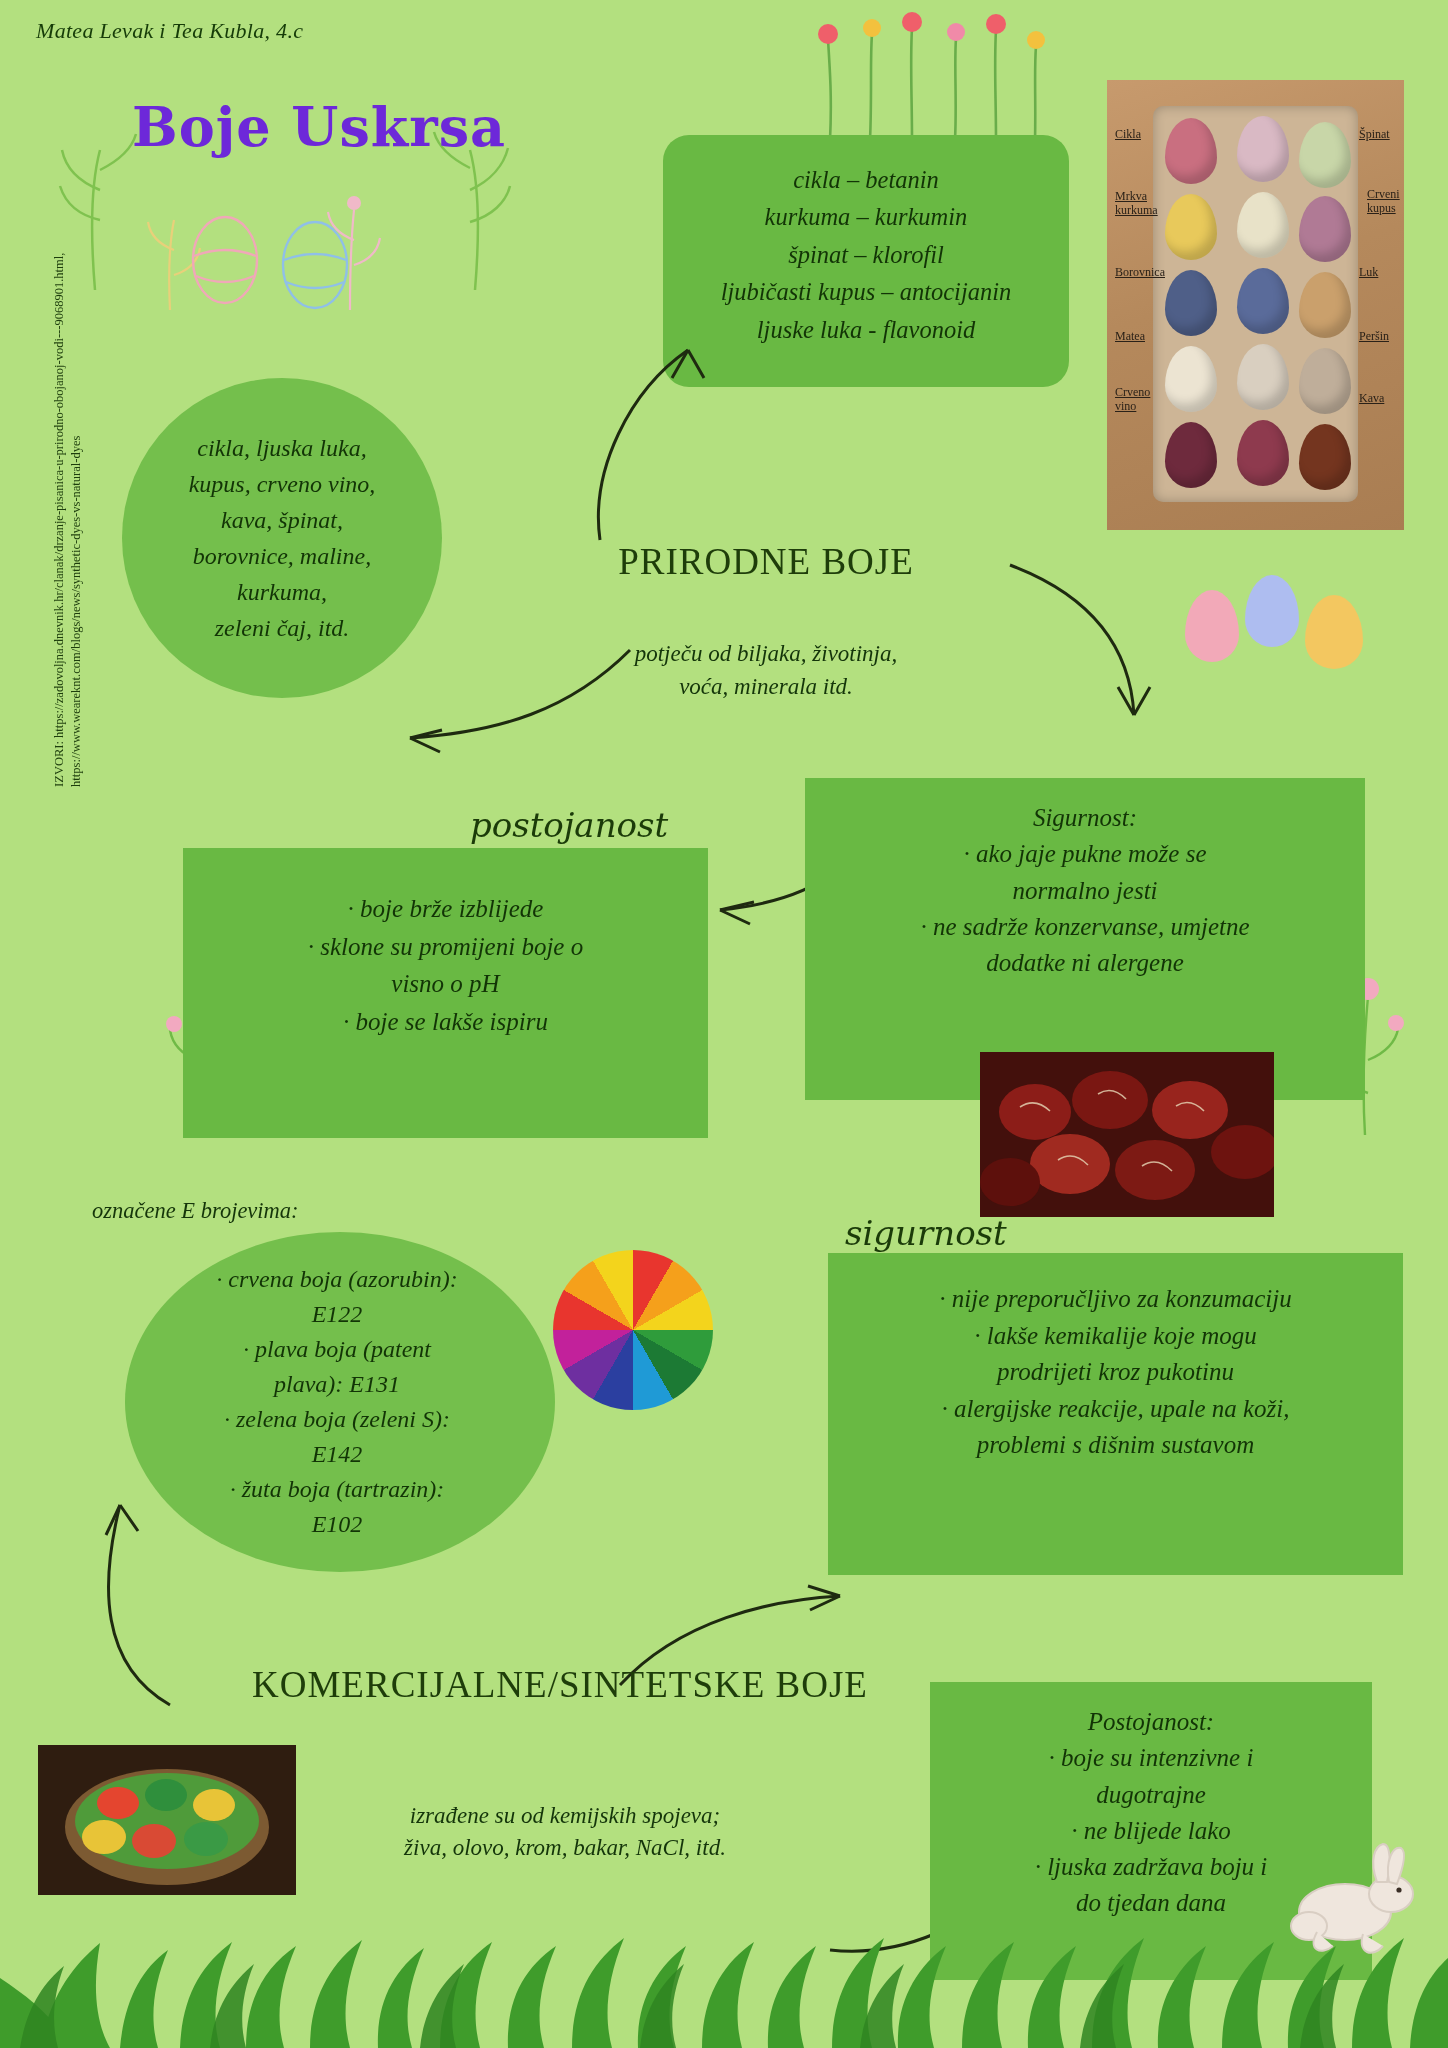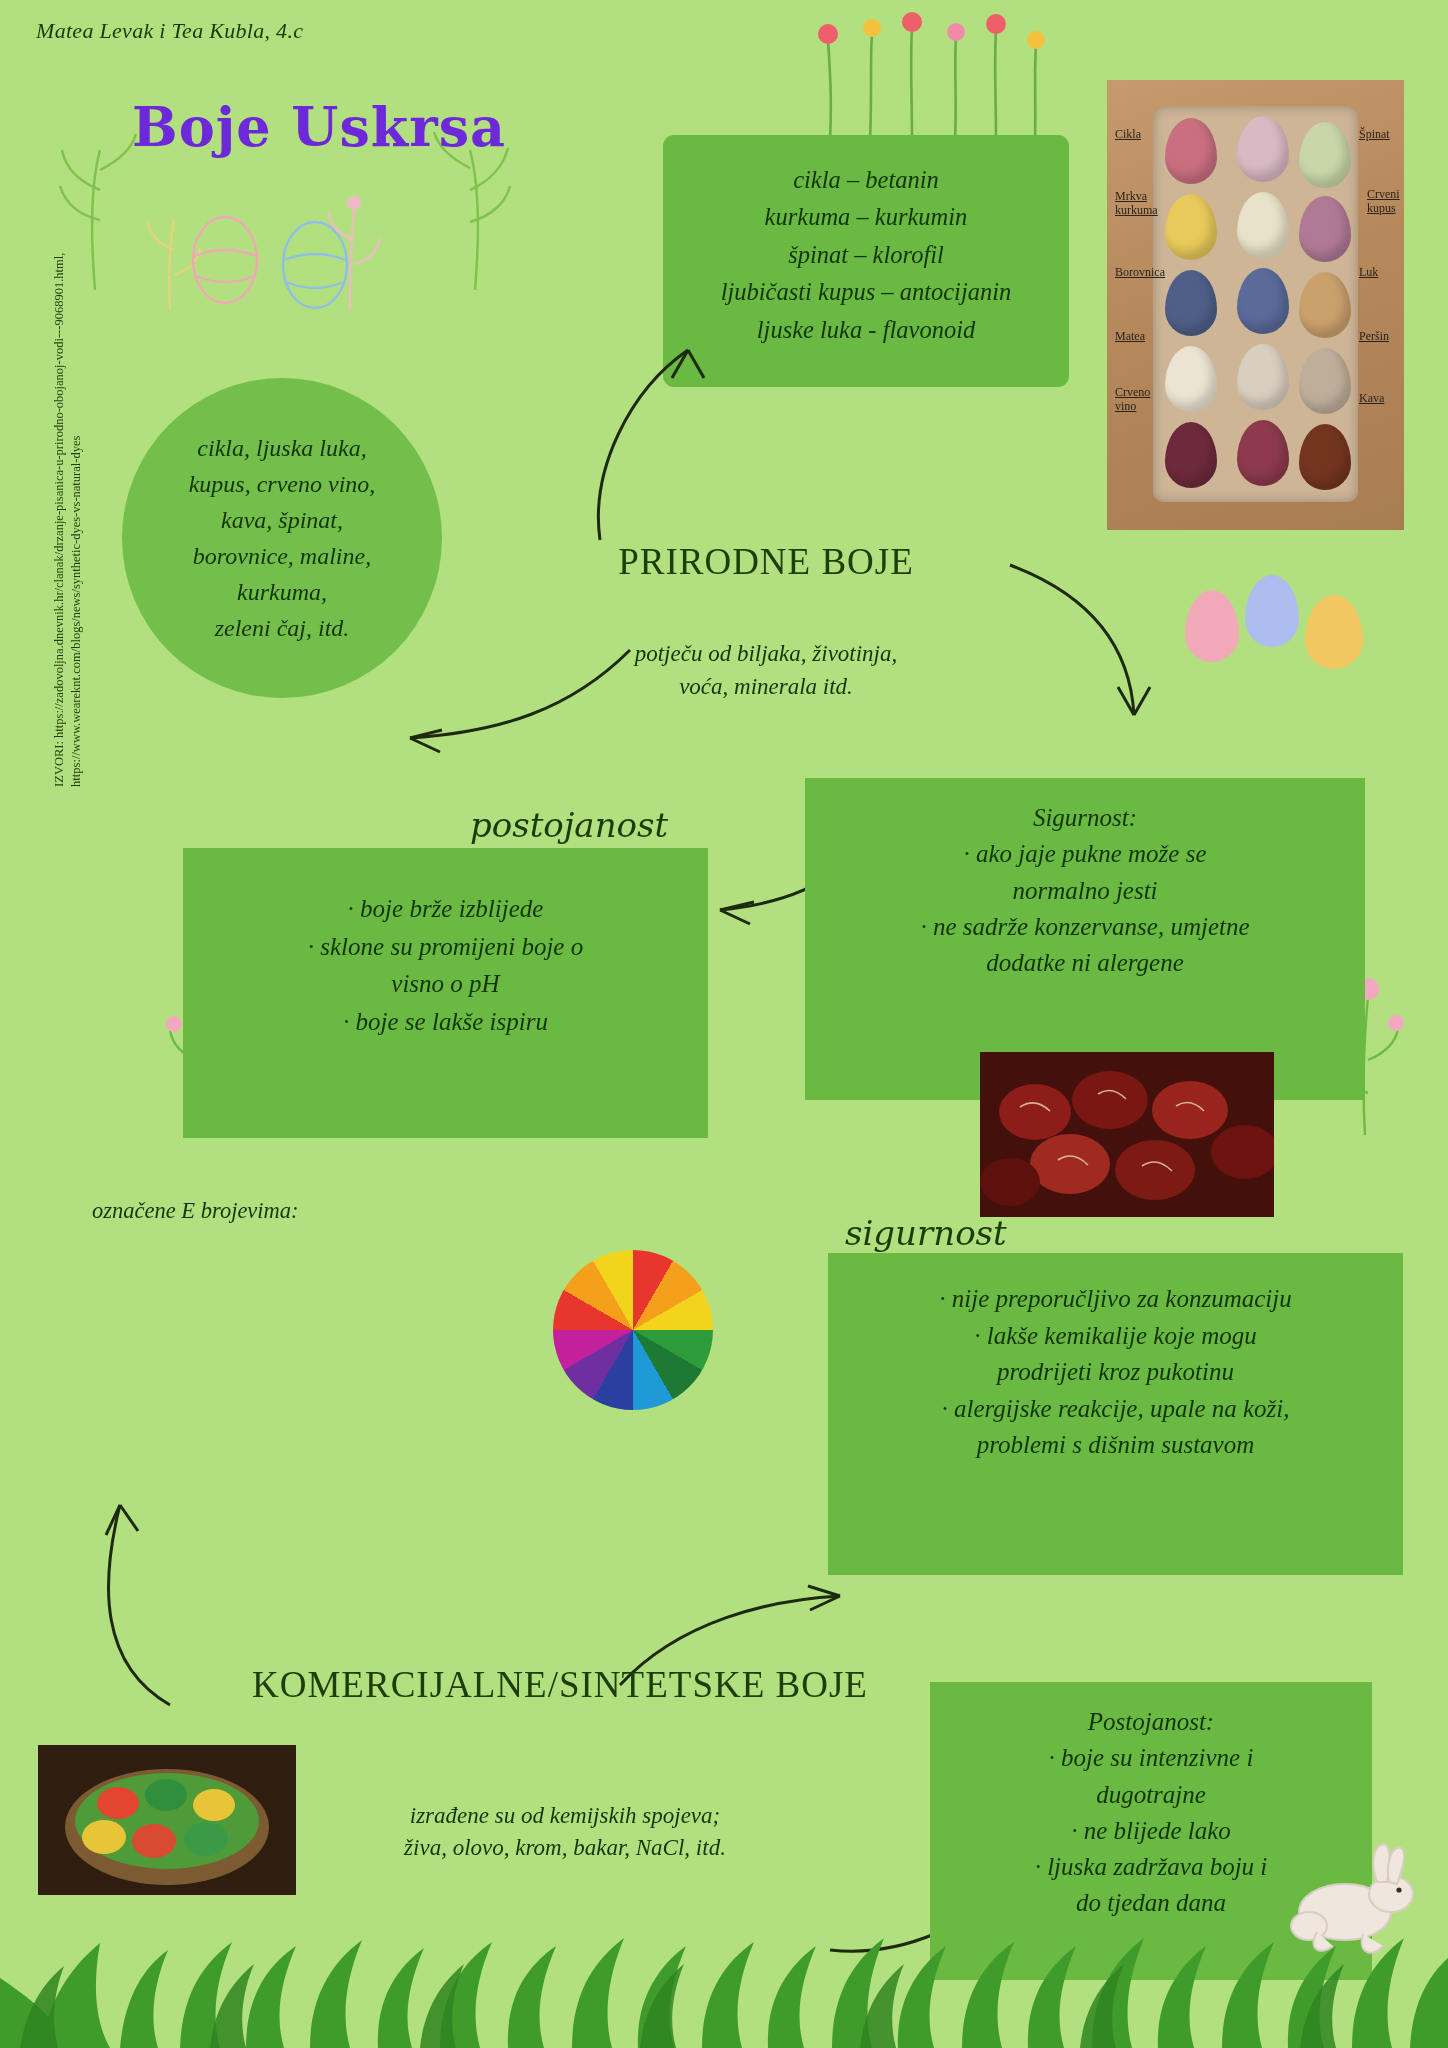--- a/index.html
+++ b/index.html
@@ -16,21 +16,21 @@
     position: absolute;
     inset: 0;
     background: #b3e07f;
   }
   
   .abs { position: absolute; }
   .green-box {
     background: #69b943;
     color: #123406;
   }
-  .rounded { border-radius: 11px; }
+  .rounded { border-radius: 26px; }
   .circle { border-radius: 50%; background: #74bf4c; }
   .script { font-family: "DejaVu Serif", serif; font-style: italic; }
 
   
   #authors {
     left: 36px; top: 18px;
     font-size: 22px;
     font-style: italic;
     color: #163c08;
     letter-spacing: .3px;
@@ -474,20 +474,32 @@
         <path d="M40 55 q15 -10 30 4"></path>
         <path d="M118 42 q14 -9 28 5"></path>
         <path d="M196 54 q14 -9 28 5"></path>
         <path d="M78 108 q15 -10 30 5"></path>
         <path d="M162 114 q15 -10 30 5"></path>
       </g>
     </svg>
   </div>
 
   <div class="abs" id="e-numbers-label">označene E brojevima:</div>
+  <div class="abs" id="synthetic-circle">
+    <div class="txt">
+      <div>· crvena boja (azorubin):</div>
+      <div>E122</div>
+      <div>· plava boja (patent</div>
+      <div>plava): E131</div>
+      <div>· zelena boja (zeleni S):</div>
+      <div>E142</div>
+      <div>· žuta boja (tartrazin):</div>
+      <div>E102</div>
+    </div>
+  </div>
   <div class="abs" id="color-wheel"></div>
 
   <div class="abs" id="synthetic-heading">KOMERCIJALNE/SINTETSKE BOJE</div>
   <div class="abs" id="synthetic-sub" style="white-space:pre-line;">izrađene su od kemijskih spojeva;
 živa, olovo, krom, bakar, NaCl, itd.</div>
 
   <div class="abs" id="basket-photo">
     <svg width="258" height="150">
       <rect width="258" height="150" fill="#2f1d10"></rect>
       <ellipse cx="129" cy="82" rx="102" ry="58" fill="#7c5a32"></ellipse>

